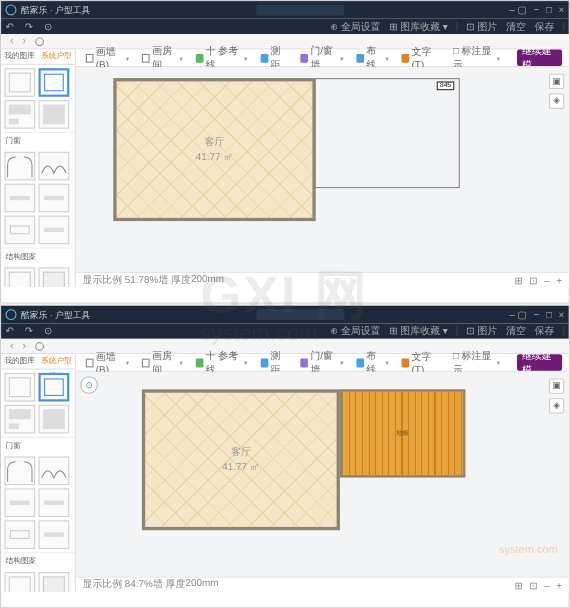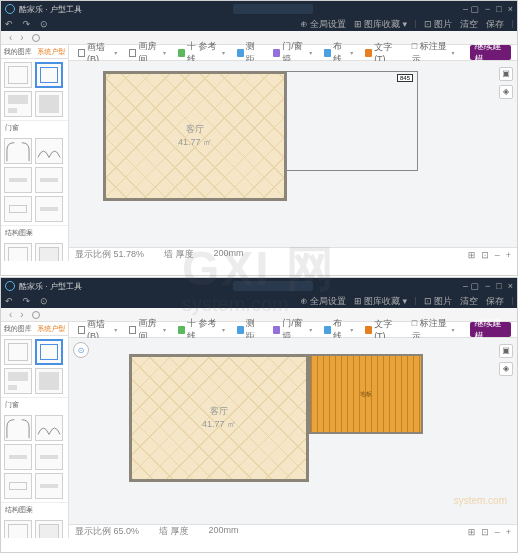--- a/index.html
+++ b/index.html
@@ -50,21 +50,21 @@
 .room{position:absolute;border:3px solid #8a8578}
 .room-main{left:34px;top:10px;width:184px;height:130px;background:#f5e6c8;background-image:repeating-linear-gradient(45deg,#e8d5a8 0,#e8d5a8 1px,transparent 1px,transparent 14px),repeating-linear-gradient(-45deg,#e8d5a8 0,#e8d5a8 1px,transparent 1px,transparent 14px)}
 .room-label{position:absolute;top:50%;left:50%;transform:translate(-50%,-50%);font-size:7px;color:#999;text-align:center}
 .room-ext{position:absolute;left:217px;top:10px;width:132px;height:100px;border:1px solid #888;background:transparent}
 .room-ext .dim{position:absolute;top:2px;right:4px;font-size:6px;border:1px solid #333;padding:0 2px;background:#fff}
 .room-floor{position:absolute;left:211px;top:10px;width:114px;height:80px;background:#e8a33c;background-image:repeating-linear-gradient(90deg,#c8821a 0,#c8821a 1px,transparent 1px,transparent 6px);border:2px solid #8a8578}
 .room-floor .flabel{position:absolute;top:50%;left:50%;transform:translate(-50%,-50%);font-size:6px;color:#7a5010}
 .zoom-col{position:absolute;right:4px;top:6px;display:flex;flex-direction:column;gap:4px}
 .zoom-col div{width:14px;height:14px;border:1px solid #ccc;background:#fff;border-radius:2px;font-size:8px;text-align:center;line-height:12px;color:#666}
 .statusbar{height:14px;background:#fff;border-top:1px solid #e0e0e0;display:flex;align-items:center;padding:0 6px;font-size:7px;color:#888;justify-content:space-between}
-.statusbar .sl{display:flex;gap:20px}
+.statusbar .sl{display:flex;gap:0}
 .statusbar .sr{display:flex;gap:6px;align-items:center}
 .nav-circ{position:absolute;left:4px;top:4px;width:16px;height:16px;border:1px solid #bbb;border-radius:50%;background:#fff;display:flex;align-items:center;justify-content:center;font-size:8px;color:#4a90e2}
 .site-mark{position:absolute;right:10px;bottom:18px;font-size:10px;color:#e8a33c;opacity:0.4}
 </style>
 </head>
 <body>
 
 <div class="app">
   <div class="titlebar">
     <div class="t-left">
@@ -377,21 +377,21 @@
           <div class="flabel">地板</div>
         </div>
         <div class="zoom-col">
           <div>▣</div>
           <div>◈</div>
         </div>
         <div class="site-mark">system.com</div>
       </div>
       <div class="statusbar">
         <div class="sl">
-          <span>显示比例 65.0%</span>
+          <span>显示比例 84.7%</span>
           <span>墙   厚度</span>
           <span>200mm</span>
         </div>
         <div class="sr">
           <span>⊞</span>
           <span>⊡</span>
           <span>–</span>
           <span>+</span>
         </div>
       </div>

